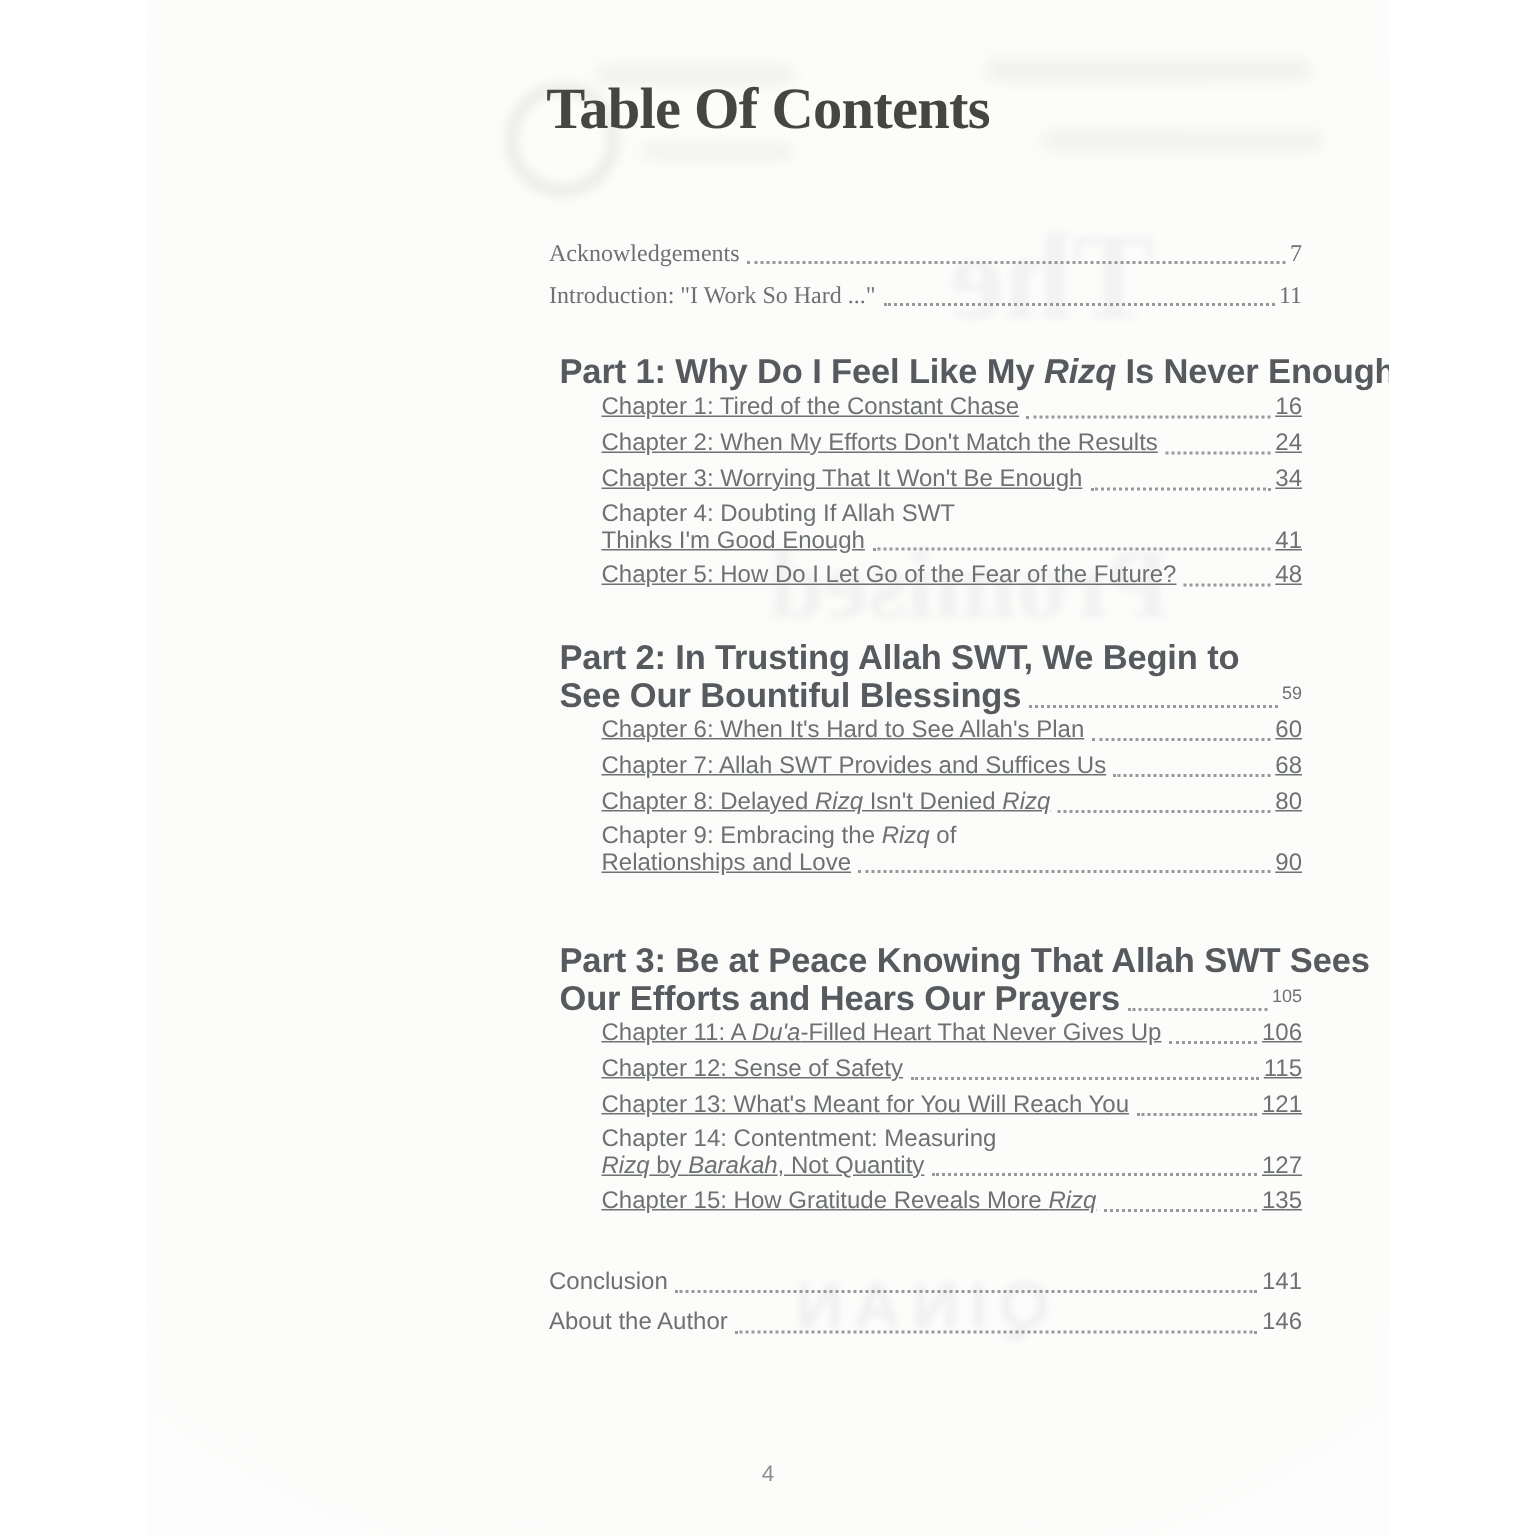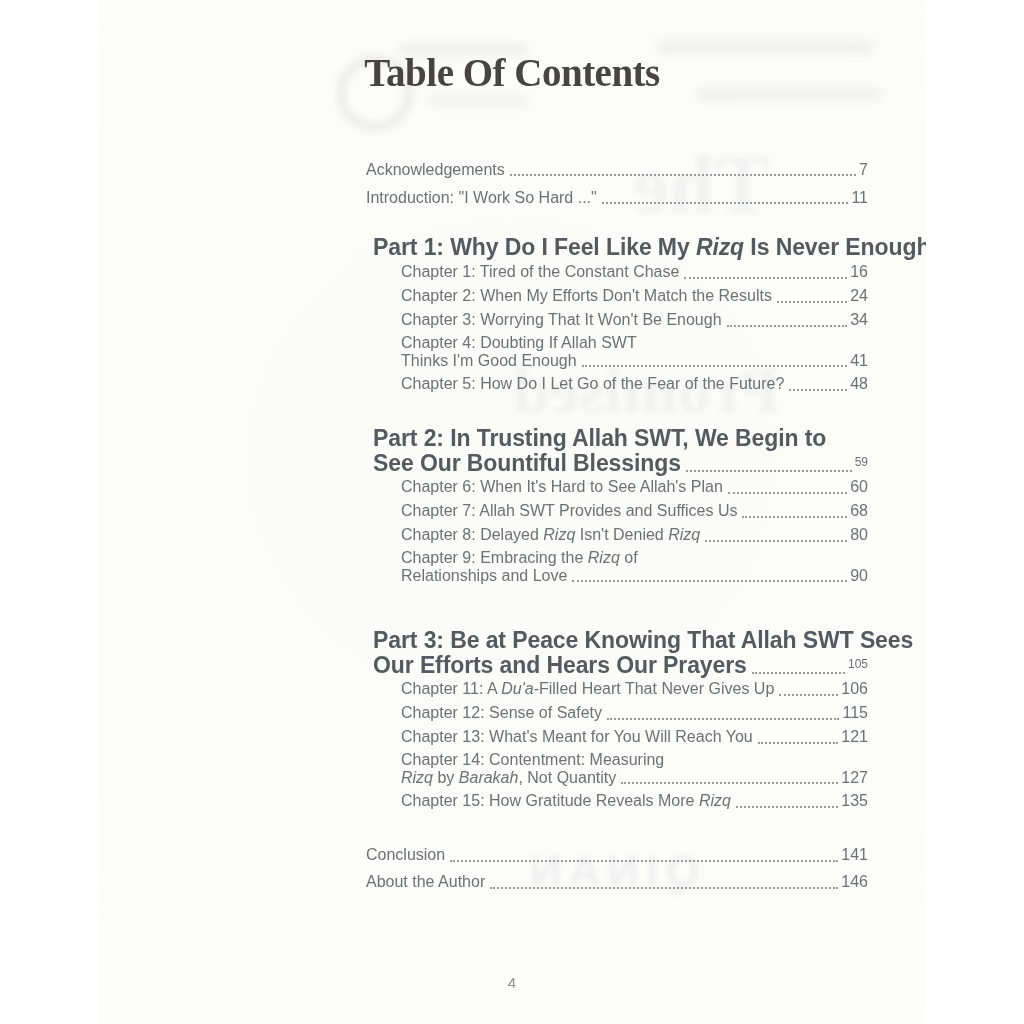--- a/index.html
+++ b/index.html
@@ -50,38 +50,38 @@
   }
   .row { display:flex; align-items:flex-end; line-height:20px; }
   .lbl { flex:none; white-space:nowrap; }
   .dots {
     flex:1 1 auto; min-width:12px;
     border-bottom:2px dotted #97999b;
     margin:0 3px 3px 5px;
   }
   .pg { flex:none; text-align:right; }
 
-  .fm .row { line-height:19px; margin-bottom:9px; }
+  .fm .row { line-height:19px; margin-bottom:9px;font-family:Liberation Serif, serif; }
 
   .part1 { margin-top:27px; }
   .part2 { margin-top:32px; }
   .part3 { margin-top:43px; }
 
   .part-head { margin-left:7px; }
   .part-head .row { line-height:24px; }
   .part-lbl, .part-line1 {
     font-weight:700; font-size:23px; line-height:24px;
     color:#565a5e; letter-spacing:-0.1px; white-space:nowrap;
   }
   .part-head .pg { font-weight:400; font-size:12px; color:#6e7174; line-height:24px; margin-bottom:1px; }
   .part1 .part-head { margin-bottom:3px; }
   .part2 .part-head, .part3 .part-head { margin-bottom:2px; }
 
   .chapters { margin-left:35px; }
-  .chapters .row { margin-bottom:4px; }
+  .chapters .row { margin-bottom:4px;text-decoration:underline; }
   .entry2 { margin-bottom:4px; }
   .entry2 .line1 { line-height:18px; }
   .entry2 .row { line-height:18px; margin-bottom:0; }
 
   .back { margin-top:34px; }
   .back .row { margin-bottom:7px; }
 
   i { font-style:italic; }
 
   

